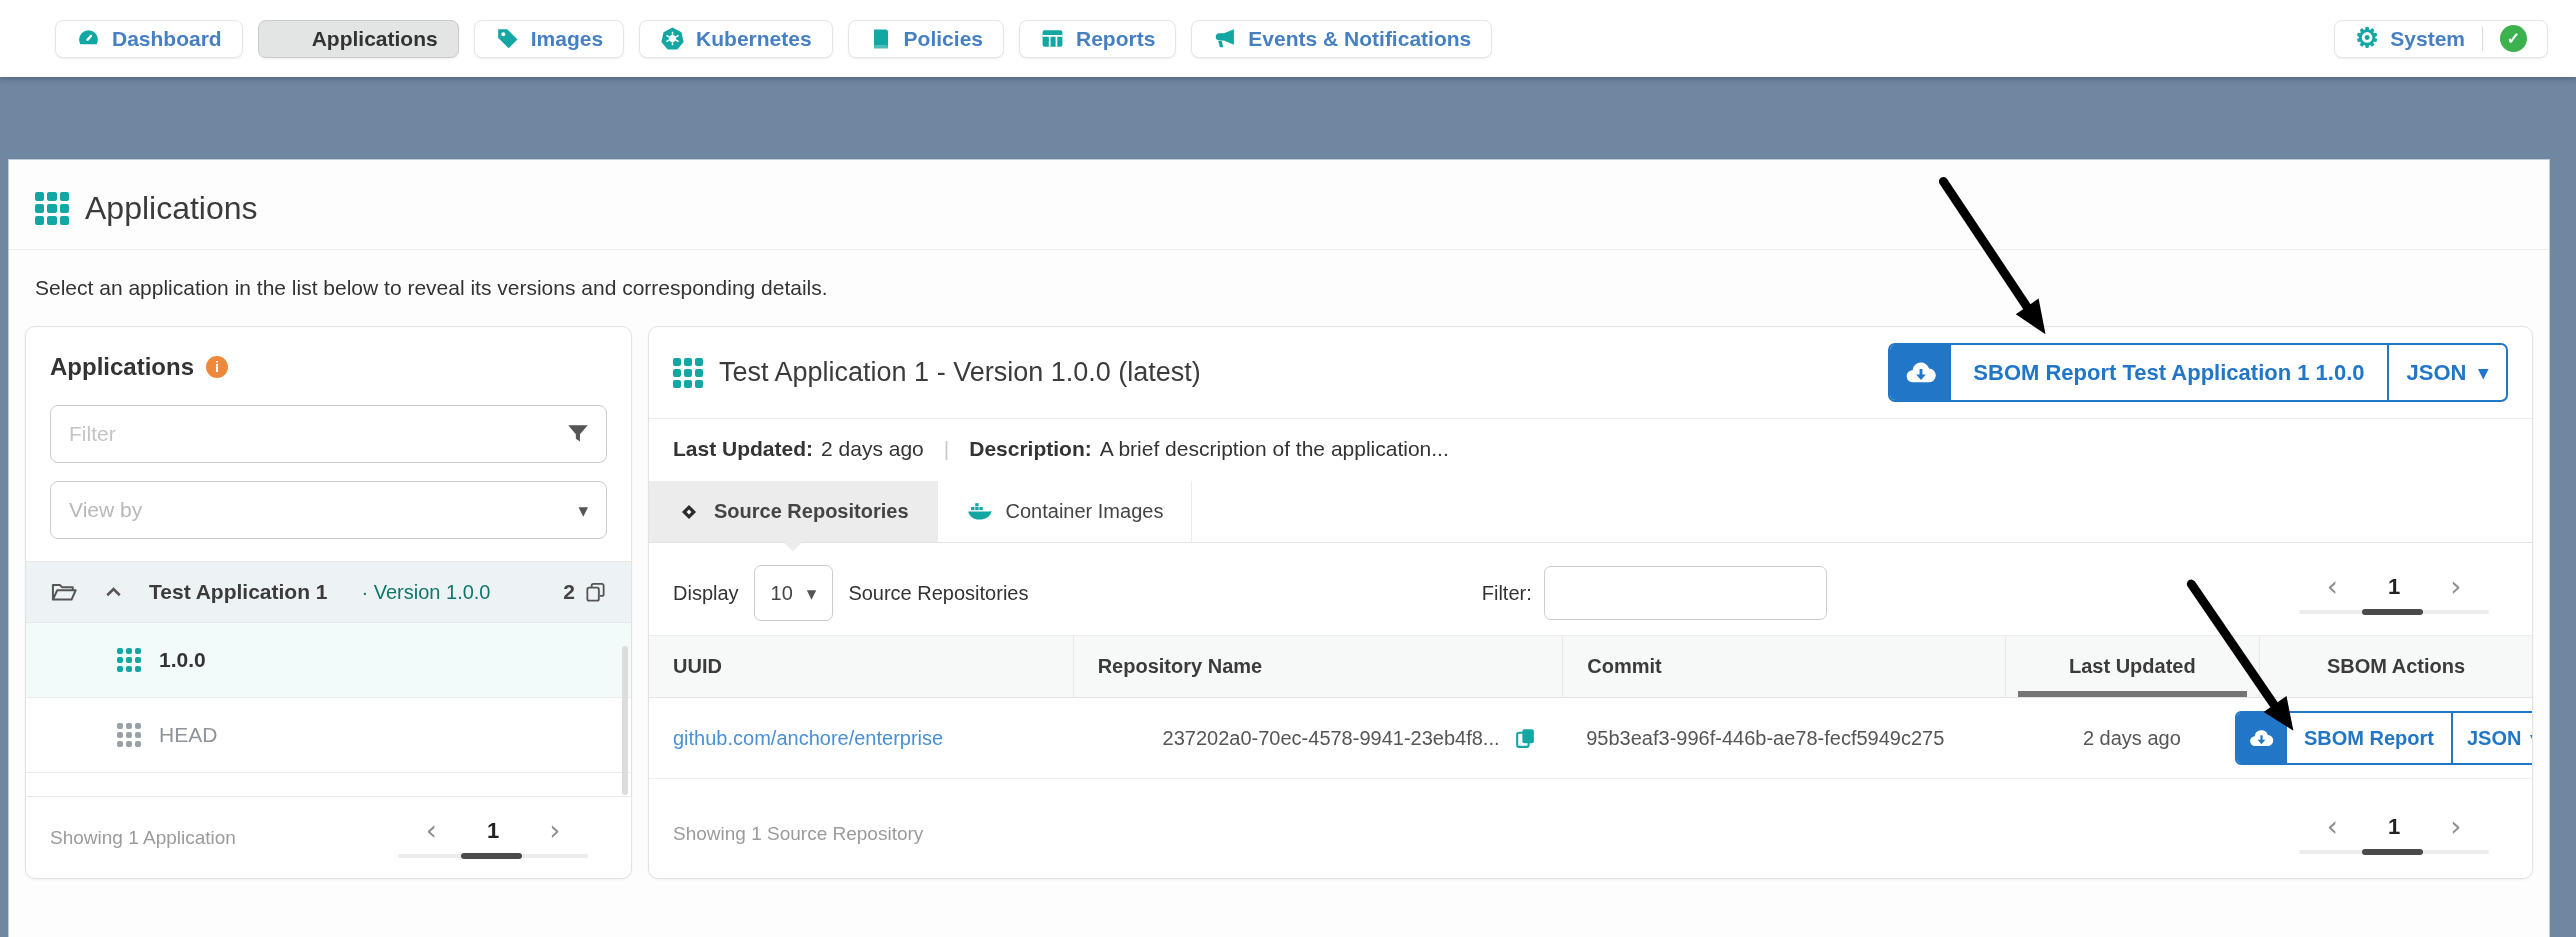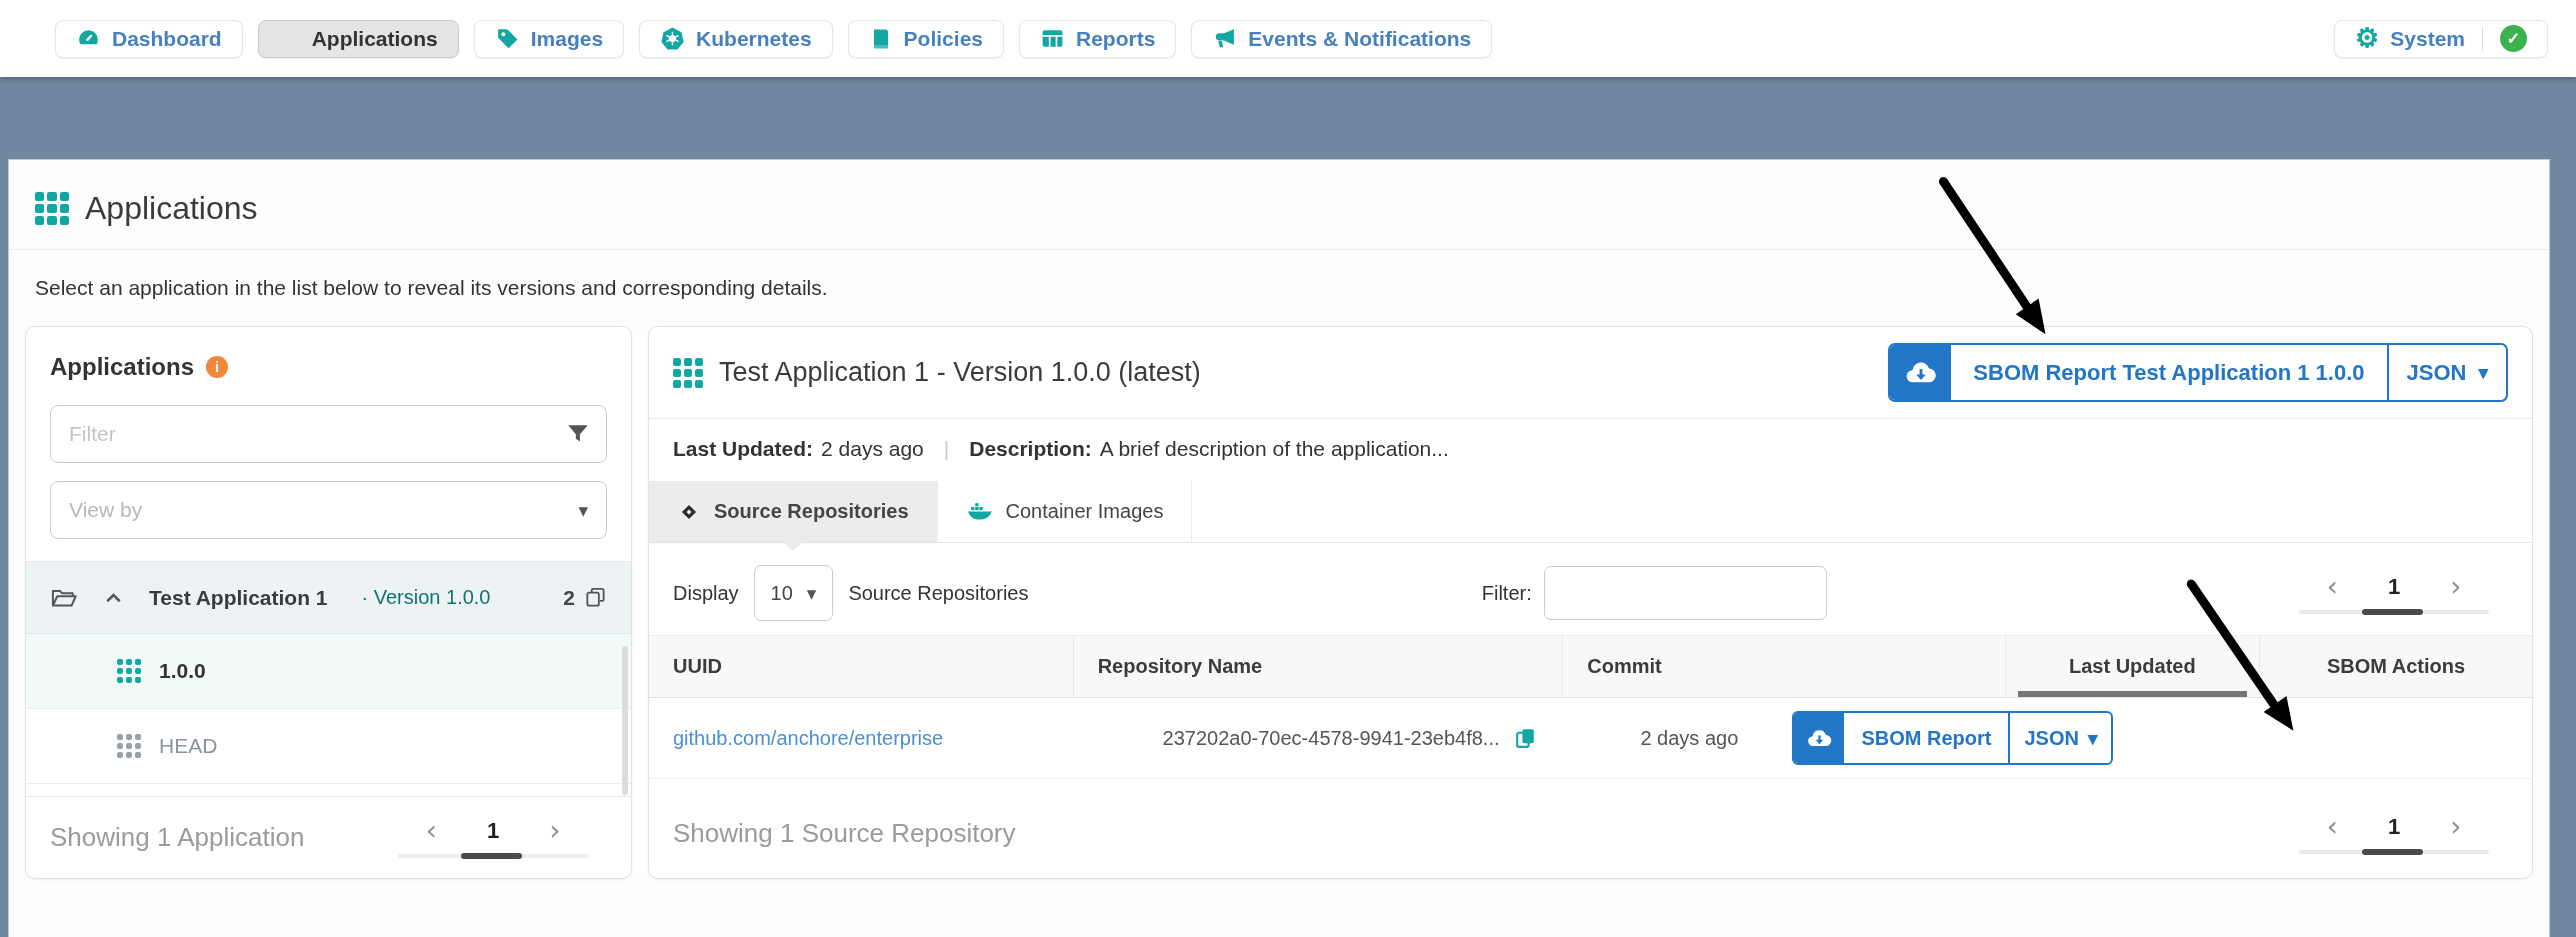--- a/index.html
+++ b/index.html
@@ -83,35 +83,35 @@
   }
   input::placeholder { color:#c4c4c4; }
   .funnel { position:absolute; right:16px; top:16px; color:#555; }
   .side-select {
     margin:18px 24px 0; height:58px; border:1px solid #ccc; border-radius:8px;
     display:flex; align-items:center; padding:0 18px; font-size:21px; color:#b8b8b8; cursor:pointer;
   }
   .caret { color:#555; font-size:19px; margin-left:auto; }
   .side-list { margin-top:22px; border-top:1px solid #e8e8e8; }
   .app-row {
-    background:#edf2f4; height:72px; display:flex; align-items:center; gap:28px;
+    background:#edf2f4; height:61px; display:flex; align-items:center; gap:28px;
     padding:0 24px; cursor:pointer; border-bottom:1px solid #e4e8ea;
   }
   .app-name { font-size:21px; font-weight:700; color:#3b3b3b; }
   .app-version { font-size:20px; color:#0f766e; margin-left:6px; }
   .app-count { margin-left:auto; display:flex; align-items:center; gap:9px; font-size:21px; font-weight:700; color:#444; }
   .ver-row {
     height:75px; display:flex; align-items:center; gap:18px; padding:0 24px 0 91px;
     font-size:21px; border-bottom:1px solid #ececec; cursor:pointer; background:#fff;
   }
   .ver-row.selected { background:#f3fafa; }
   .ver-row.selected .ver-label { font-weight:700; color:#333; }
   .ver-row .ver-label { color:#8d959b; }
   .side-foot { margin-top:auto; border-top:1px solid #e8e8e8; display:flex; align-items:center; padding:20px 24px; }
-  .showing { color:#9b9b9b; font-size:26px; }
+  .showing { color:#9b9b9b; font-size:19px; }
   .side-scrollbar { position:absolute; right:3px; top:319px; width:6px; height:149px; background:#dcdcdc; border-radius:3px; }
 
   
   .pager-block { display:flex; flex-direction:column; align-items:center; width:228px; margin-left:auto; }
   .pager { display:flex; align-items:center; gap:50px; }
   .pg-chevron { color:#8f8f8f; font-size:28px; line-height:1; cursor:pointer; font-family:"DejaVu Sans", sans-serif; }
   .pg-num { font-weight:700; color:#222; font-size:22px; }
   .pg-slider { margin-top:9px; width:190px; height:4px; background:#ececec; border-radius:2px; position:relative; cursor:pointer; }
   .pg-slider i { position:absolute; left:33%; top:-1px; width:61px; height:6px; background:#4a4a4a; border-radius:3px; }
 
@@ -495,20 +495,23 @@
         <div class="t-cell c2">
           <span class="uuid-wrap">
             <span>237202a0-70ec-4578-9941-23eb4f8...</span>
             <span class="teal" style="display:flex">
               <svg width="25" height="25" viewBox="0 0 24 24">
                   <rect x="4" y="6.5" width="11" height="13.5" rx="1.8" fill="none" stroke="currentColor" stroke-width="2"></rect>
                   <rect x="9" y="3" width="11" height="13.5" rx="1.8" fill="currentColor"></rect>
                 </svg>
             </span>
           </span>
+        </div>
+        <div class="t-cell c3">
+          <span>95b3eaf3-996f-446b-ae78-fecf5949c275</span>
         </div>
         <div class="t-cell c4 val">
           <span>2 days ago</span>
         </div>
         <div class="t-cell c5 val">
           <div class="sbom-btn small">
             <span class="sbom-ic">
               <svg width="27" height="27" viewBox="0 0 24 24">
                   <path fill="#fff" d="M6.3 18.6a4.3 4.3 0 0 1-.3-8.6 6 6 0 0 1 11.7-1.2 4.15 4.15 0 0 1-.3 9.8z"></path>
                   <g fill="#2176c7">

